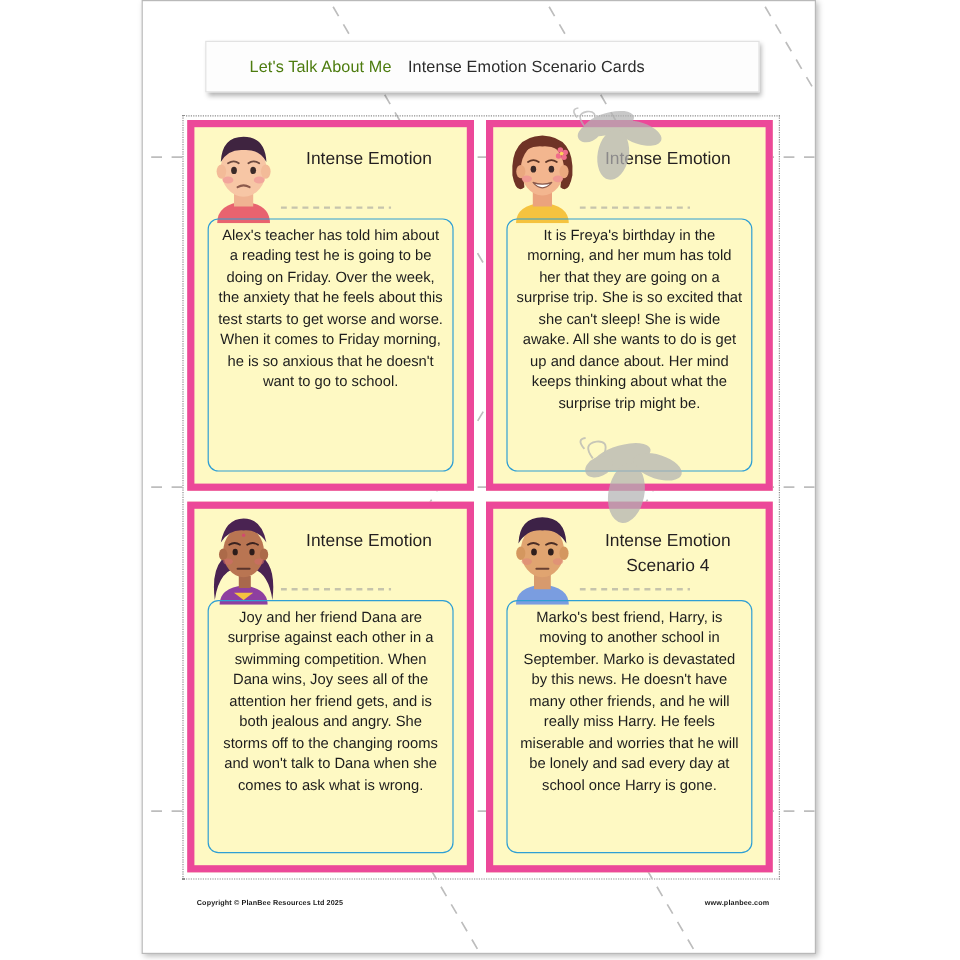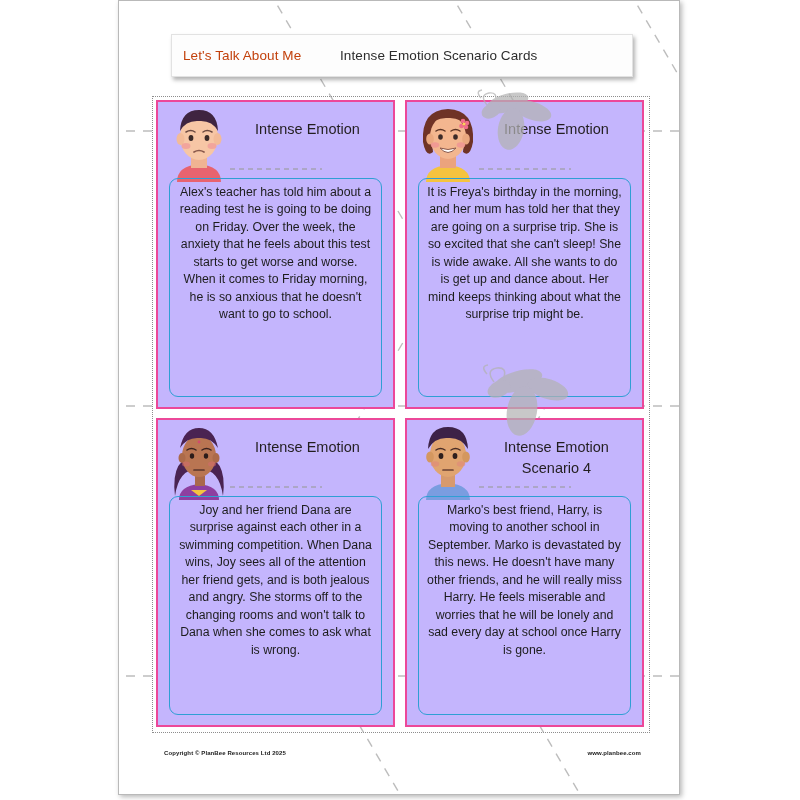--- a/index.html
+++ b/index.html
@@ -30,22 +30,22 @@
     position:absolute;
     left:52px; top:33px;
     width:460px; height:41px;
     background:#fdfdfd;
     border:1px solid #e2e2e2;
     box-shadow:2px 3px 4px rgba(0,0,0,.30);
     display:flex;align-items:center;
     z-index:5;
   }
   #header-plate .h-left{
-    position:absolute;left:11px;
-    font-size:13.5px;color:#c2410c;letter-spacing:.1px;
+    position:absolute;left:36px;
+    font-size:13.5px;color:#4d7c0f;letter-spacing:.1px;
   }
   #header-plate .h-right{
     position:absolute;left:168px;
     font-size:13.5px;color:#2c2c2c;letter-spacing:.1px;
   }
 
   
   #cut-frame{
     position:absolute;
     left:33px; top:95px;
@@ -61,22 +61,22 @@
     width:488px; height:627px;
     display:grid;
     grid-template-columns:1fr 1fr;
     grid-template-rows:1fr 1fr;
     column-gap:10px;
     row-gap:9px;
     z-index:3;
   }
   .card{
     position:relative;
-    background:#c4b5fd;
-    border:2px solid #ec4899;
+    background:#fef9c3;
+    border:6px solid #ec4899;
     box-sizing:border-box;
     overflow:hidden;
   }
   .card-head{
     position:relative;
     height:78px;
   }
   .card-title{
     position:absolute;
     left:72px; right:8px; top:17px;

